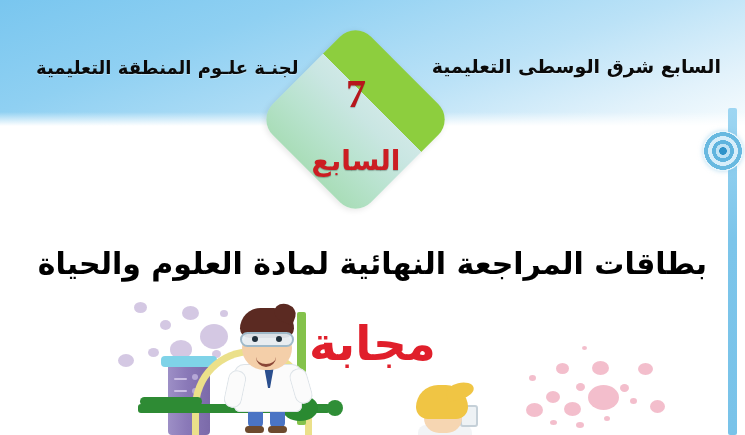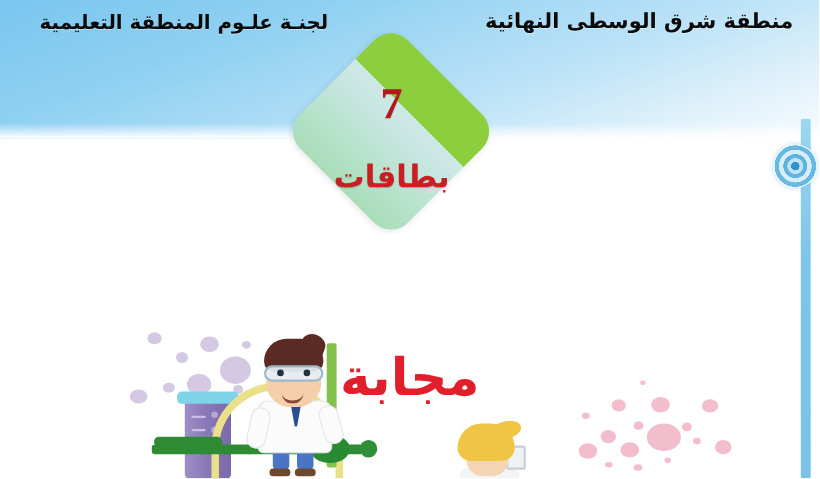--- a/index.html
+++ b/index.html
@@ -39,20 +39,21 @@
   }
 
   
   .hdr-text {
     position: absolute;
     color: #0a0a0a;
     font-weight: bold;
     white-space: nowrap;
     letter-spacing: -0.3px;
     text-shadow: 0 1px 0 rgba(255,255,255,0.35);
+    margin-top: 47px;
   }
   .hdr-right-top {
     right: 24px;
     top: 8px;
     font-size: 19px;
   }
   .hdr-left-top {
     left: 36px;
     top: 10px;
     font-size: 18px;
@@ -419,37 +420,38 @@
 
   .dot-field { position: absolute; left: 520px; top: 336px; width: 200px; height: 99px; }
 </style>
 </head>
 <body>
 
 <div id="page">
 
   <div class="header-band"></div>
 
-  <div class="hdr-text hdr-right-top">منطقة شرق الوسطى النهائية</div>
+  <div class="hdr-text hdr-right-top">السابع شرق الوسطى التعليمية</div>
 
   <div class="hdr-text hdr-left-top">لجنـة علـوم المنطقة التعليمية</div>
 
 
 
   <div class="badge-wrap">
     <div class="badge"></div>
     <div class="badge-face">
       <div class="badge-number">7</div>
-      <div class="badge-grade">بطاقات</div>
+      <div class="badge-grade">السابع</div>
     </div>
   </div>
 
   <div class="right-bar"></div>
   <div class="right-pin"></div>
 
+  <div class="main-title">بطاقات المراجعة النهائية لمادة العلوم والحياة</div>
 
   <div class="answered-label">مجابة</div>
 
   <div class="lab-scene">
 
     <div class="bubble" style="left:22px; top:6px;  width:13px; height:11px;"></div>
     <div class="bubble" style="left:48px; top:24px; width:11px; height:10px;"></div>
     <div class="bubble" style="left:70px; top:10px; width:17px; height:14px;"></div>
     <div class="bubble" style="left:88px; top:28px; width:28px; height:25px;"></div>
     <div class="bubble" style="left:58px; top:44px; width:22px; height:19px;"></div>

